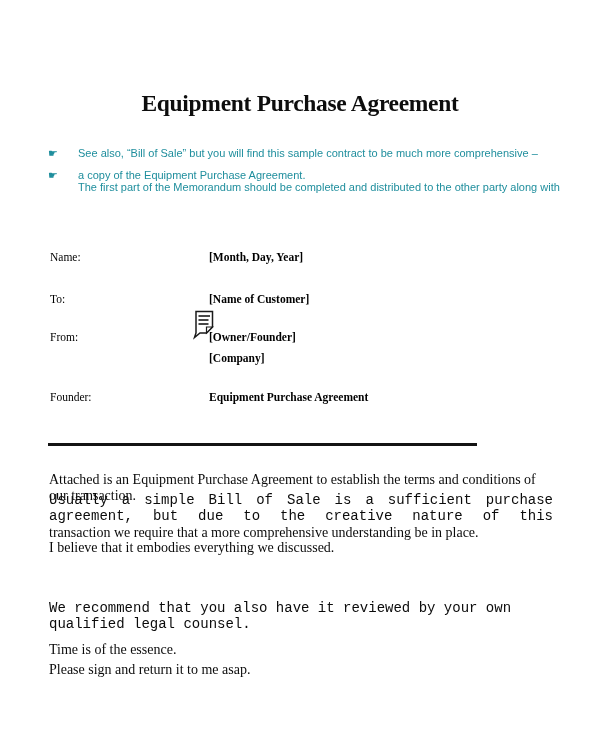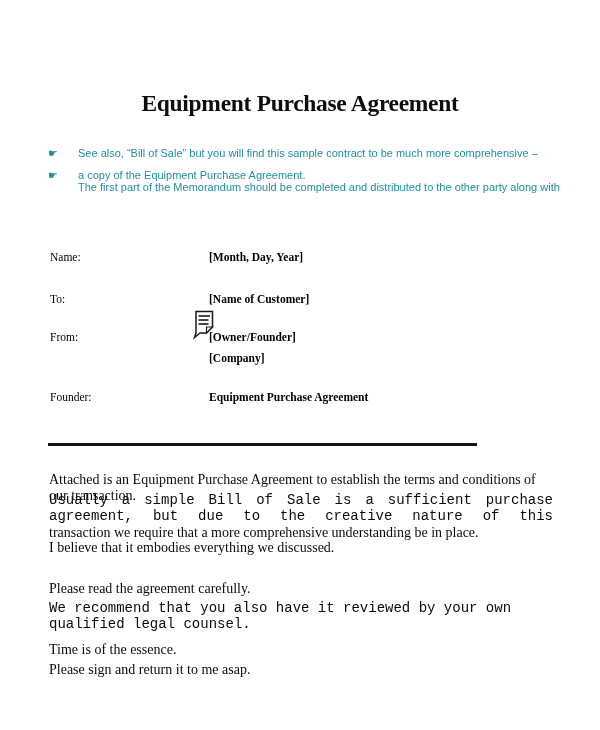--- a/index.html
+++ b/index.html
@@ -149,18 +149,17 @@
   <div class="divider"></div>
 
   <div class="para p1">Attached is an Equipment Purchase Agreement to establish the terms and conditions of our transaction.</div>
 
   <div class="para p2">
     <span class="just-line">Usually a simple Bill of Sale is a sufficient purchase agreement, but due to the creative nature of this</span>
     <span class="plain-line">transaction we require that a more comprehensive understanding be in place.</span>
   </div>
 
   <div class="para p3">I believe that it embodies everything we discussed.</div>
-  <div class="para p4">Please read the agreement carefully.</div>
   <div class="para p5">We recommend that you also have it reviewed by your own qualified legal counsel.</div>
   <div class="para p6">Time is of the essence.</div>
   <div class="para p7">Please sign and return it to me asap.</div>
 
 </div>
 
 </body></html>

